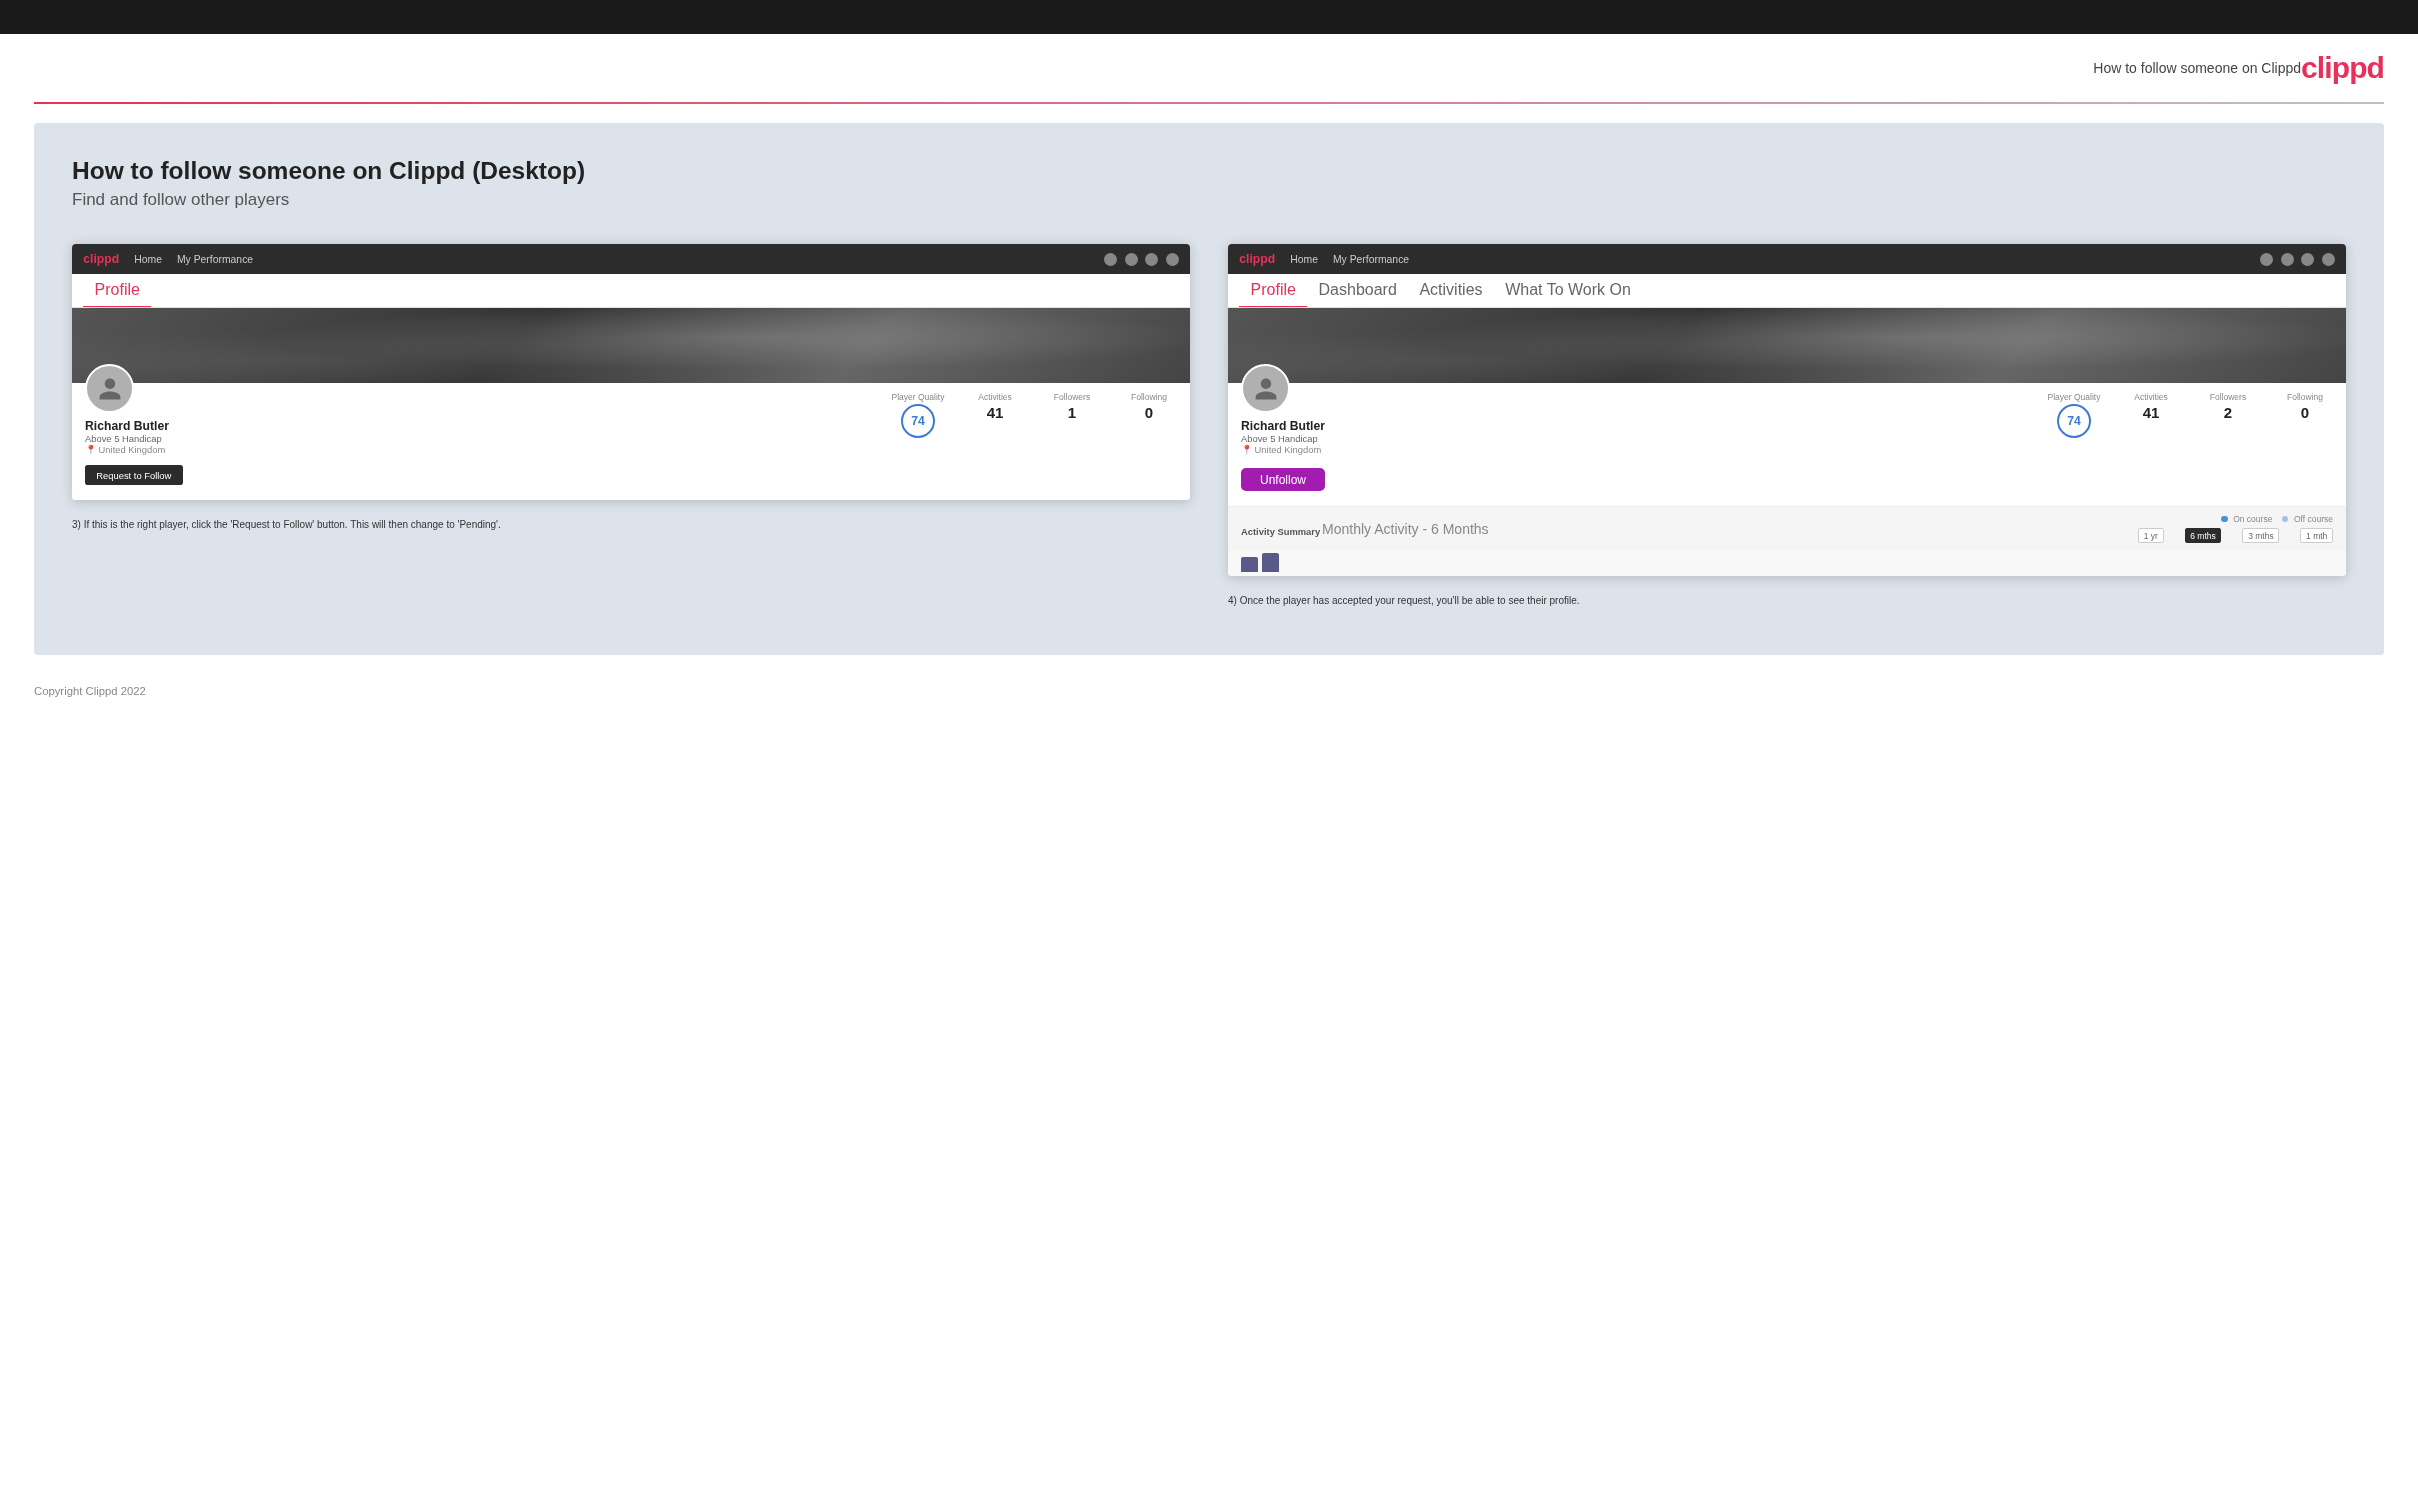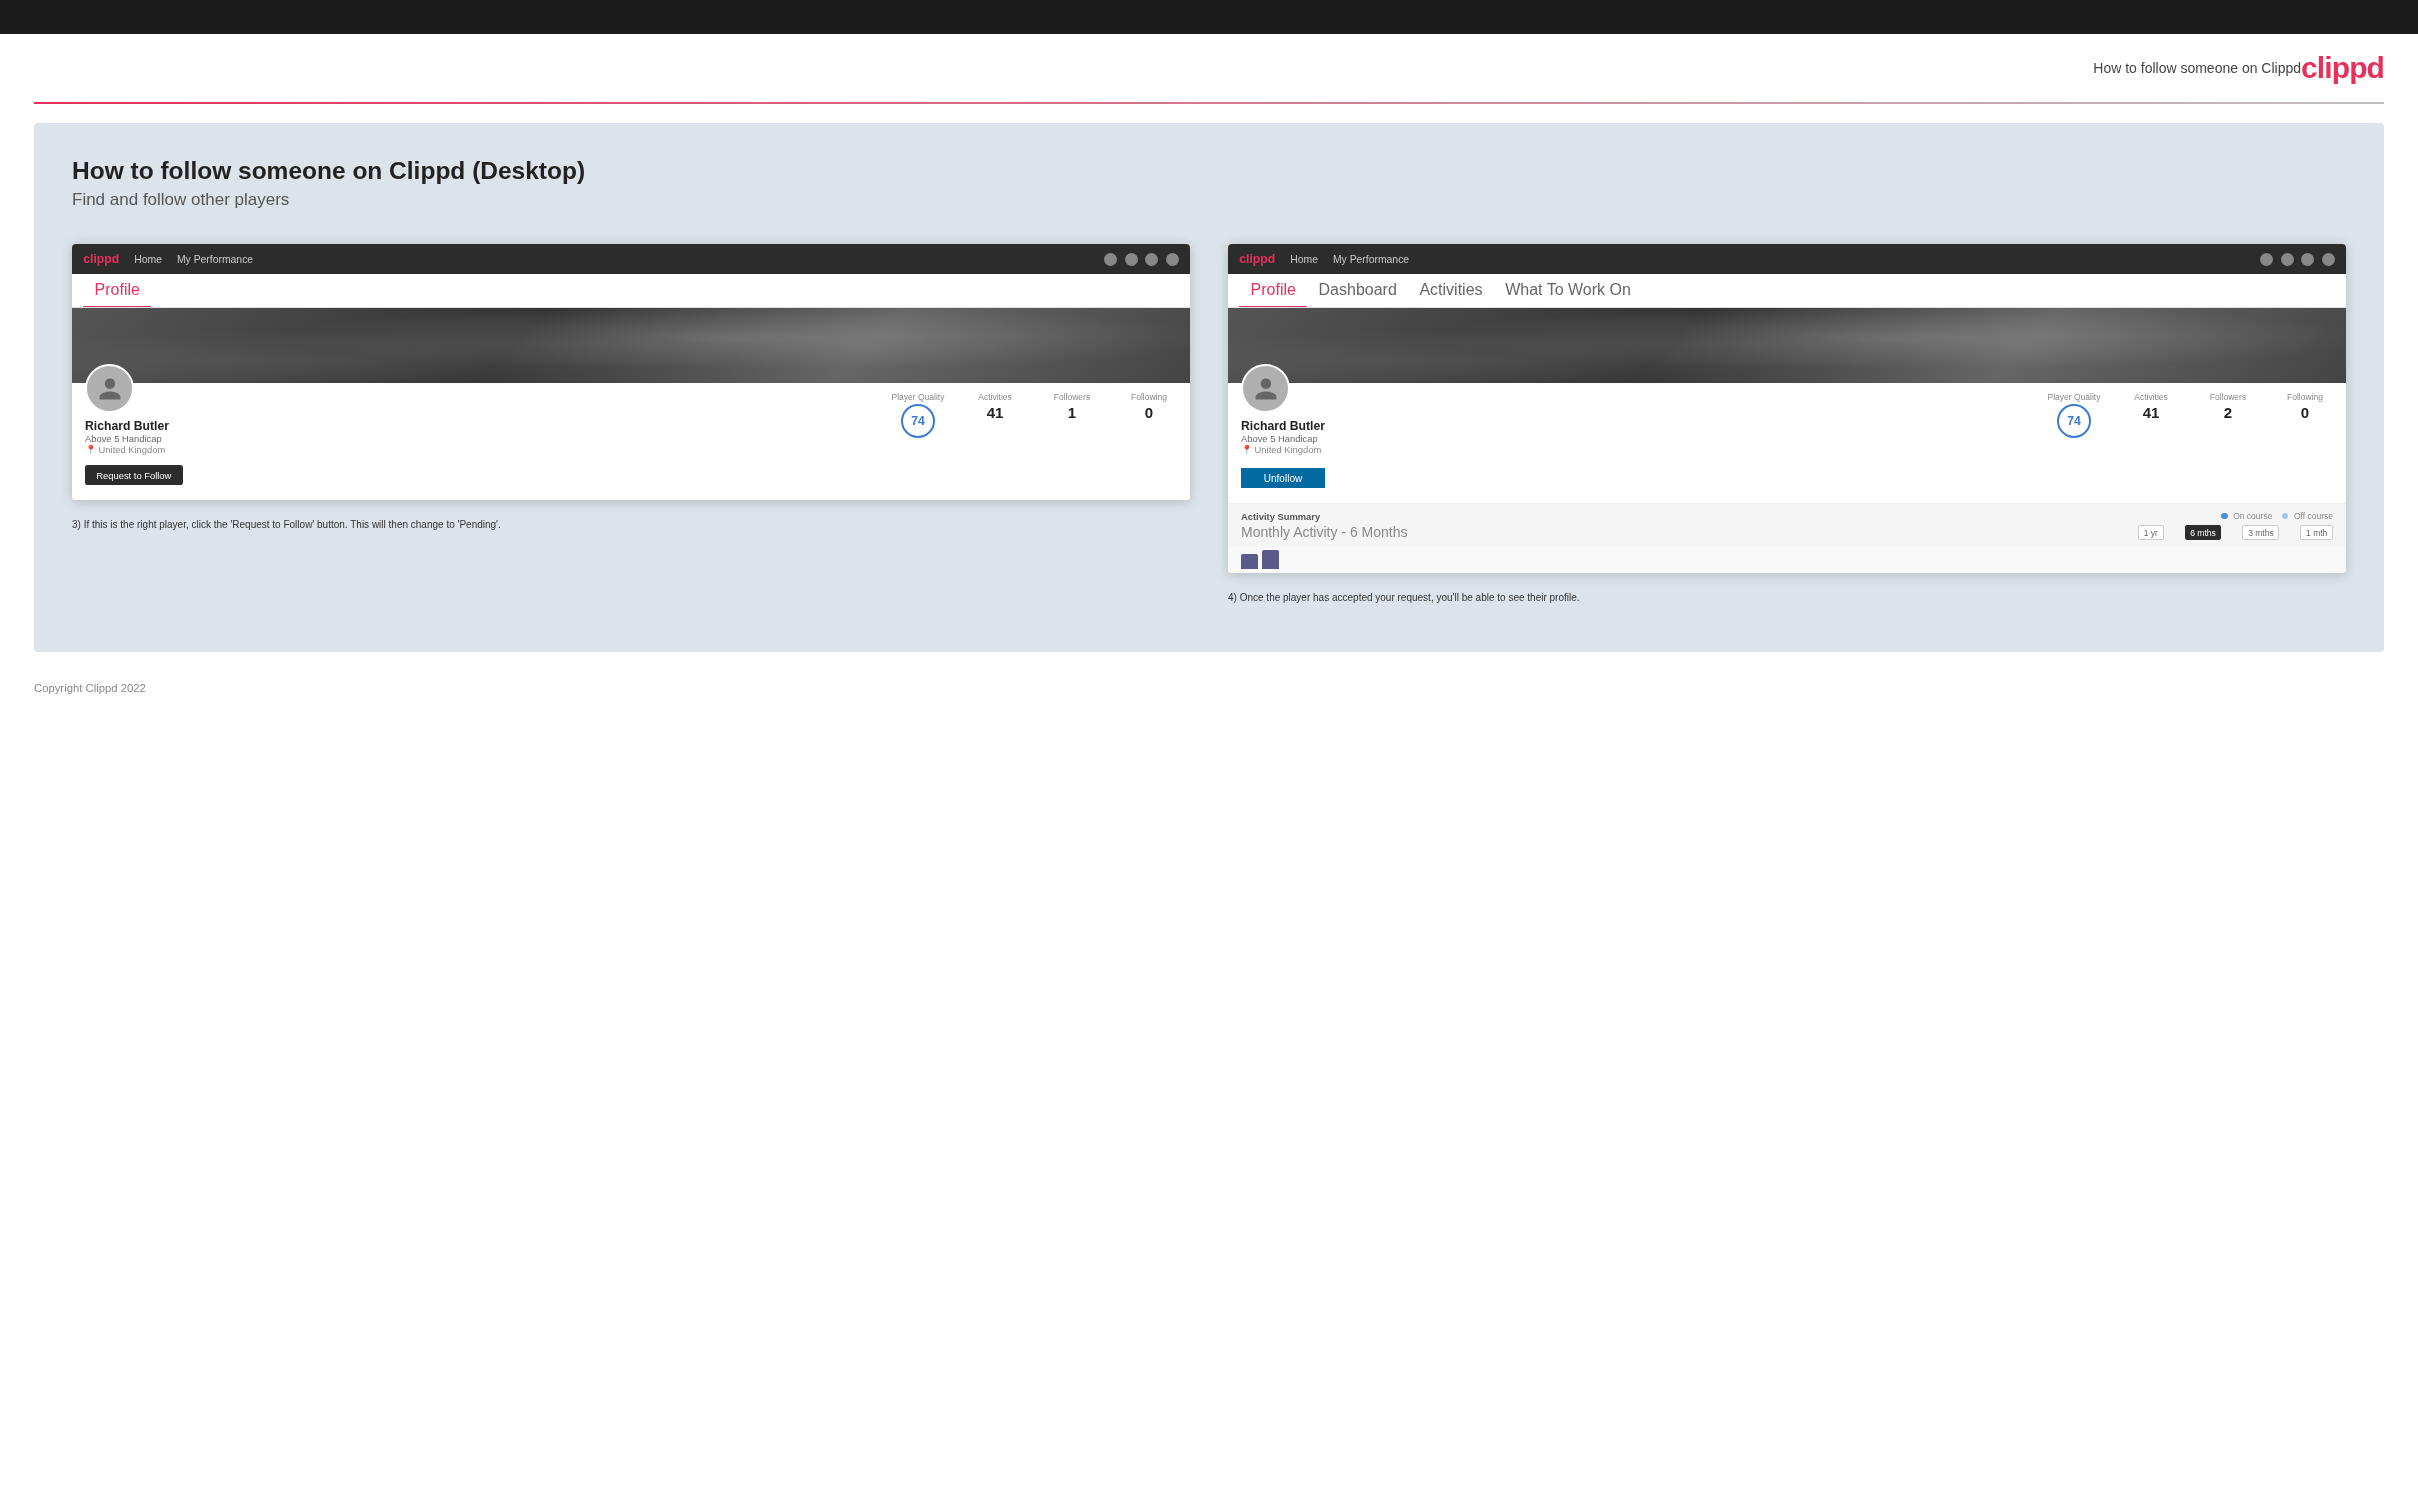--- a/index.html
+++ b/index.html
@@ -239,26 +239,26 @@
       background: #2c2c2c;
       color: #fff;
       border: none;
       padding: 4.7px 11.3px;
       font-size: 9.4px;
       border-radius: 2.8px;
       cursor: pointer;
       margin-top: 1px;
     }
     .mock-unfollow-btn {
-      background: #0369a1;
+      background: #a21caf;
       color: #fff;
       border: none;
       padding: 4.7px 13px;
-      font-size: 10px;
-      border-radius: 0;
+      font-size: 12px;
+      border-radius: 5px;
       cursor: pointer;
       margin-top: 3.8px;
     }
 
     
     .mock-activity-bar {
       background: #f5f5f5;
       padding: 6.6px 13px;
       display: flex;
       align-items: center;
@@ -485,21 +485,21 @@
               </div>
               <div class="mock-stat">
                 <span class="mock-stat-label">Following</span>
                 <span class="mock-stat-value">0</span>
               </div>
             </div>
           </div>
         </div>
 
         <div class="mock-activity-bar">
-          <div style="display:flex; flex-direction:column; gap:1.9px;">
+          <div style="display:flex; flex-direction:row; gap:1.9px;align-items:flex-end;">
             <span class="mock-activity-label">Activity Summary</span>
             <span class="mock-activity-period">Monthly Activity - 6 Months</span>
           </div>
           <div style="display:flex; flex-direction:column; gap:3.8px; align-items:flex-end;">
             <div class="mock-legend">
               <span class="mock-legend-dot" style="background:#4a90d9;"></span>
               <span>On course</span>
               <span class="mock-legend-dot" style="background:#a0c4e8; margin-left:3.8px;"></span>
               <span>Off course</span>
             </div>

